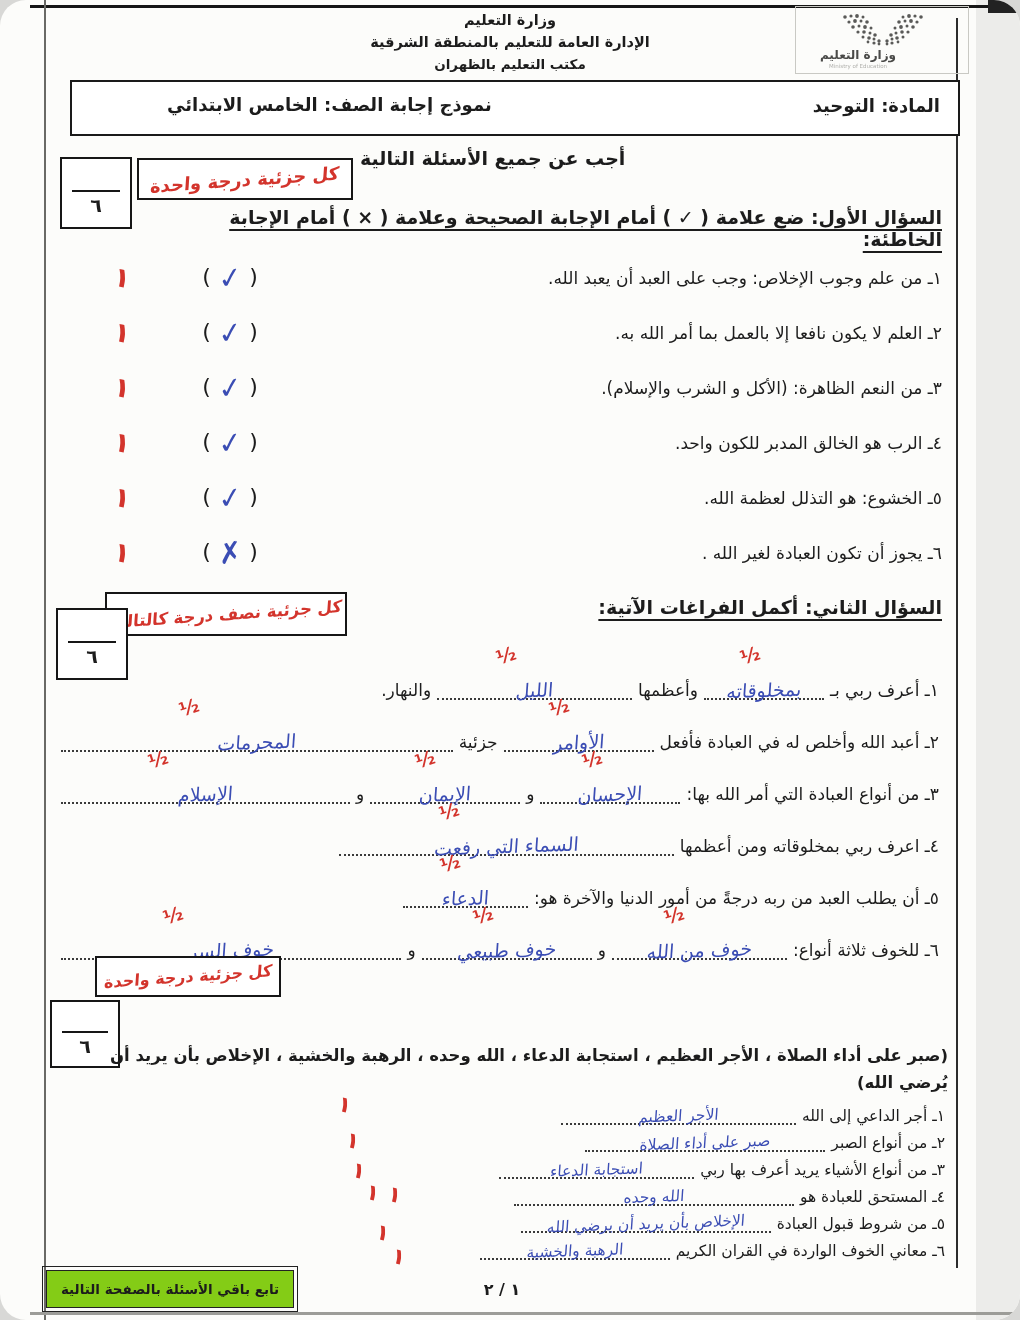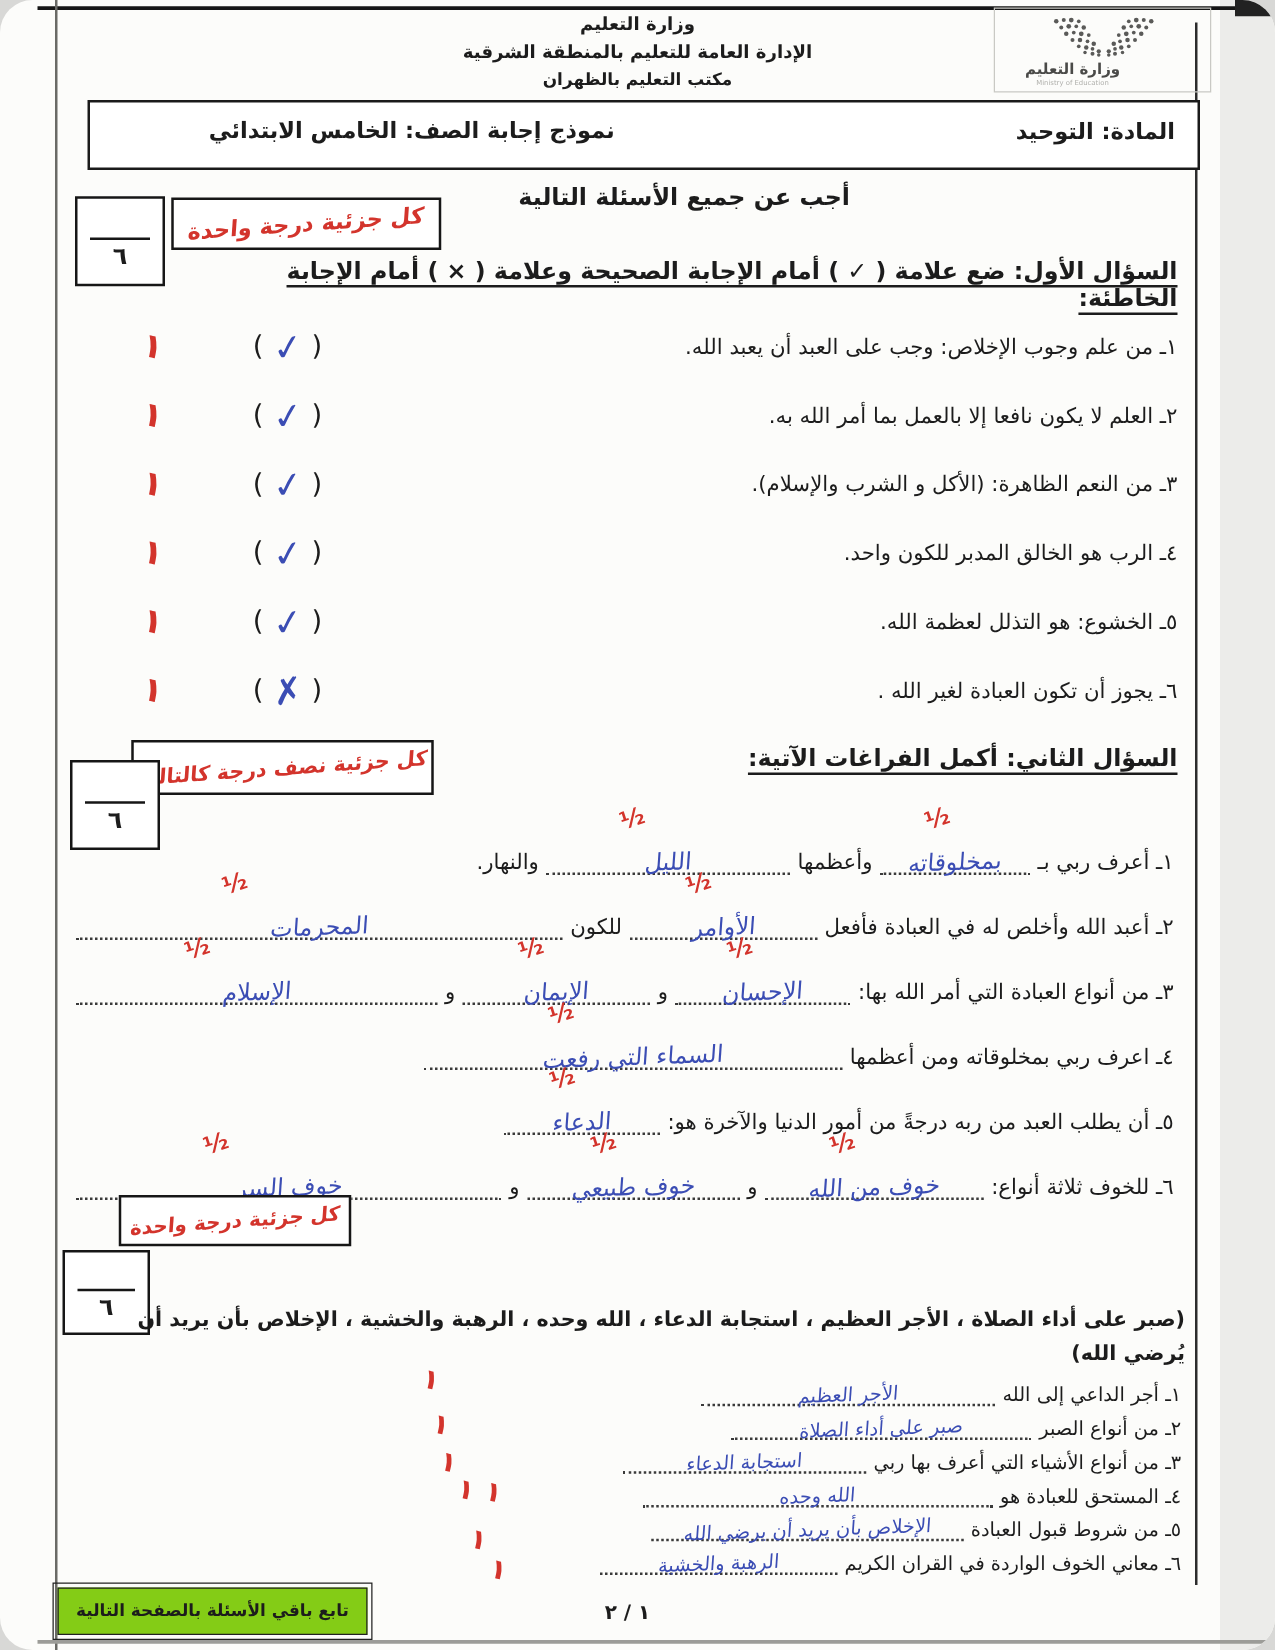--- a/index.html
+++ b/index.html
@@ -16,21 +16,21 @@
   
   .hdr{left:320px;top:10px;width:380px;text-align:center;font-weight:bold;line-height:1.5;}
   .hdr .h1{font-size:14.5px;}
   .hdr .h2{font-size:14.5px;}
   .hdr .h3{font-size:13.5px;}
   .logo-frame{left:795px;top:6px;width:172px;height:66px;border:1px solid #c9c9c4;}
   
   .title-bar{left:70px;top:80px;width:886px;height:52px;border:2.5px solid #1a1a1a;background:#fff;}
   .title-bar .subject{position:absolute;right:18px;top:13px;font-weight:bold;font-size:18px;}
   .title-bar .form{position:absolute;left:95px;top:12px;width:350px;text-align:left;font-weight:bold;font-size:18px;}
-  .instruction{left:360px;top:147px;width:320px;text-align:right;font-weight:bold;font-size:19px;}
+  .instruction{left:360px;top:147px;width:320px;text-align:left;font-weight:bold;font-size:19px;}
   
   .note-box{border:2.5px solid #161616;display:flex;align-items:center;justify-content:center;background:#fff;}
   .rednote{color:#d3342c;font-size:18px;font-weight:bold;transform:rotate(-4deg) skewX(-8deg);white-space:nowrap;}
   
   .score-box{border:2.5px solid #161616;background:#fff;}
   .score-box .bar{position:absolute;left:15%;right:15%;top:45%;border-top:2px solid #161616;}
   .score-box .val{position:absolute;left:0;right:0;top:52%;text-align:center;font-weight:bold;font-size:19px;}
   
   .q-head{font-weight:bold;font-size:19px;text-align:right;text-decoration:underline;text-underline-offset:5px;text-decoration-thickness:2px;}
   
@@ -215,21 +215,21 @@
         <span class="half">½</span>
       </span>
       <span class="pt">والنهار.</span>
     </div>
     <div class="fb-row">
       <span class="pt">٢ـ أعبد الله وأخلص له في العبادة فأفعل</span>
       <span class="blank" style="width:150px;">
         <span class="pen">الأوامر</span>
         <span class="half">½</span>
       </span>
-      <span class="pt">للكون</span>
+      <span class="pt">جزئية</span>
       <span class="blank grow">
         <span class="pen">المحرمات</span>
         <span class="half">½</span>
       </span>
     </div>
     <div class="fb-row">
       <span class="pt">٣ـ من أنواع العبادة التي أمر الله بها:</span>
       <span class="blank" style="width:140px;">
         <span class="pen">الإحسان</span>
         <span class="half">½</span>
@@ -294,21 +294,21 @@
         <span class="pen">الأجر العظيم</span>
       </span>
     </div>
     <div class="q3-row">
       <span class="pt">٢ـ من أنواع الصبر</span>
       <span class="blank" style="width:240px;">
         <span class="pen">صبر على أداء الصلاة</span>
       </span>
     </div>
     <div class="q3-row">
-      <span class="pt">٣ـ من أنواع الأشياء التي أعرف بها ربي</span>
+      <span class="pt">٣ـ من أنواع الأشياء يريد أعرف بها ربي</span>
       <span class="blank" style="width:195px;">
         <span class="pen">استجابة الدعاء</span>
       </span>
     </div>
     <div class="q3-row">
       <span class="pt">٤ـ المستحق للعبادة هو</span>
       <span class="blank" style="width:280px;">
         <span class="pen">الله وحده</span>
       </span>
     </div>

